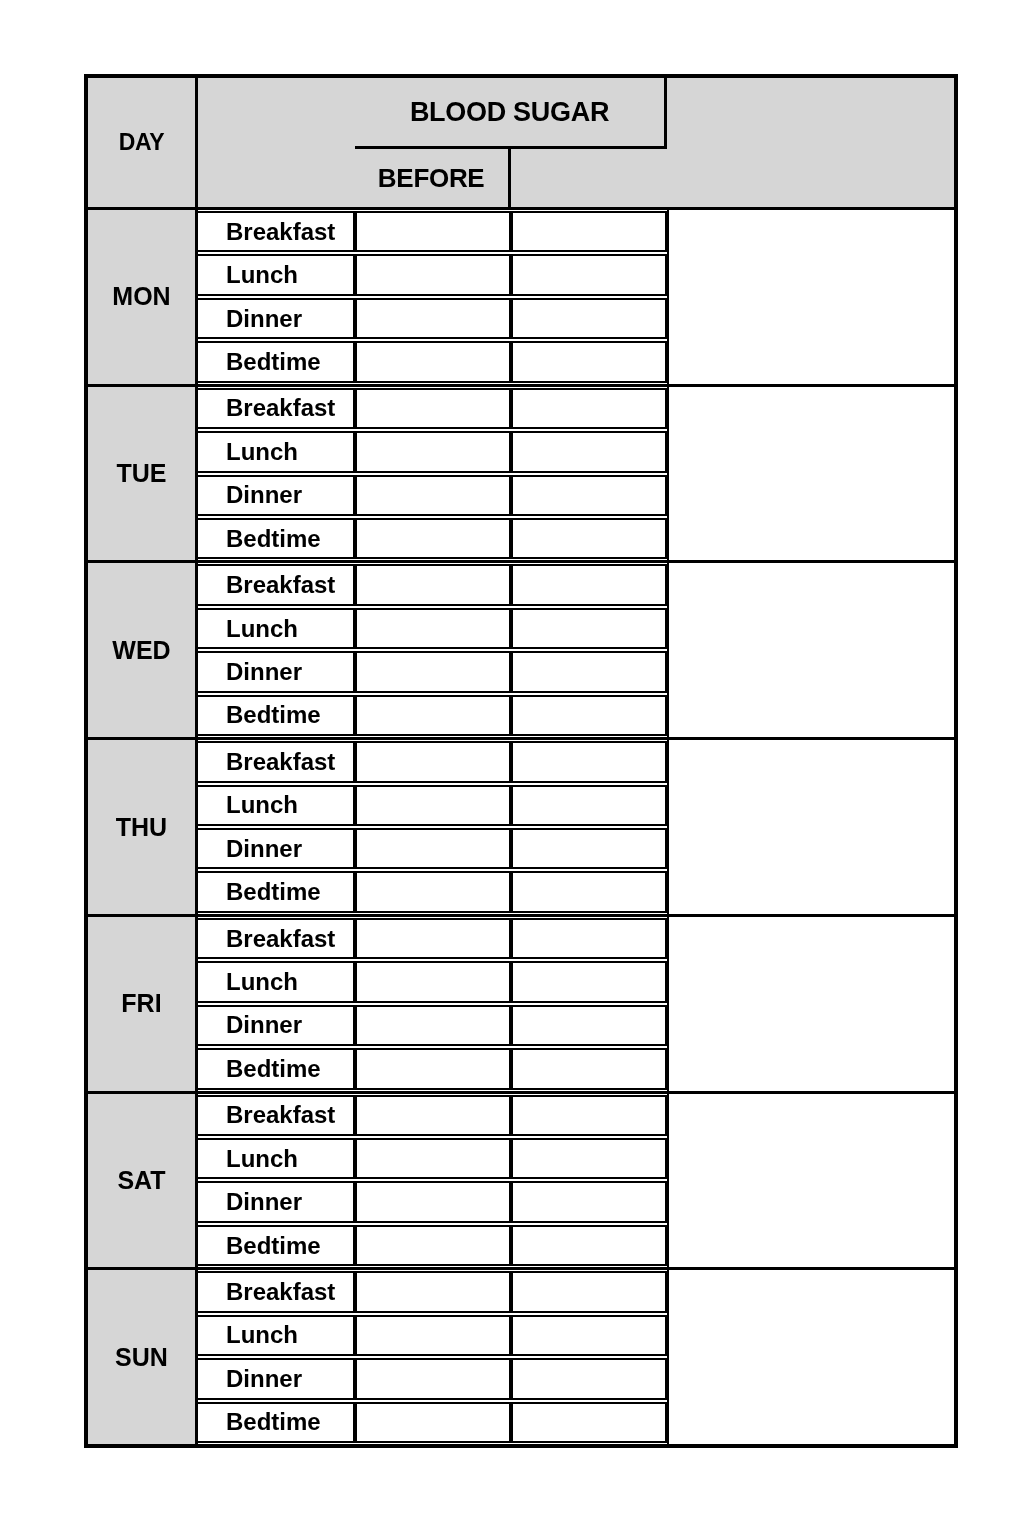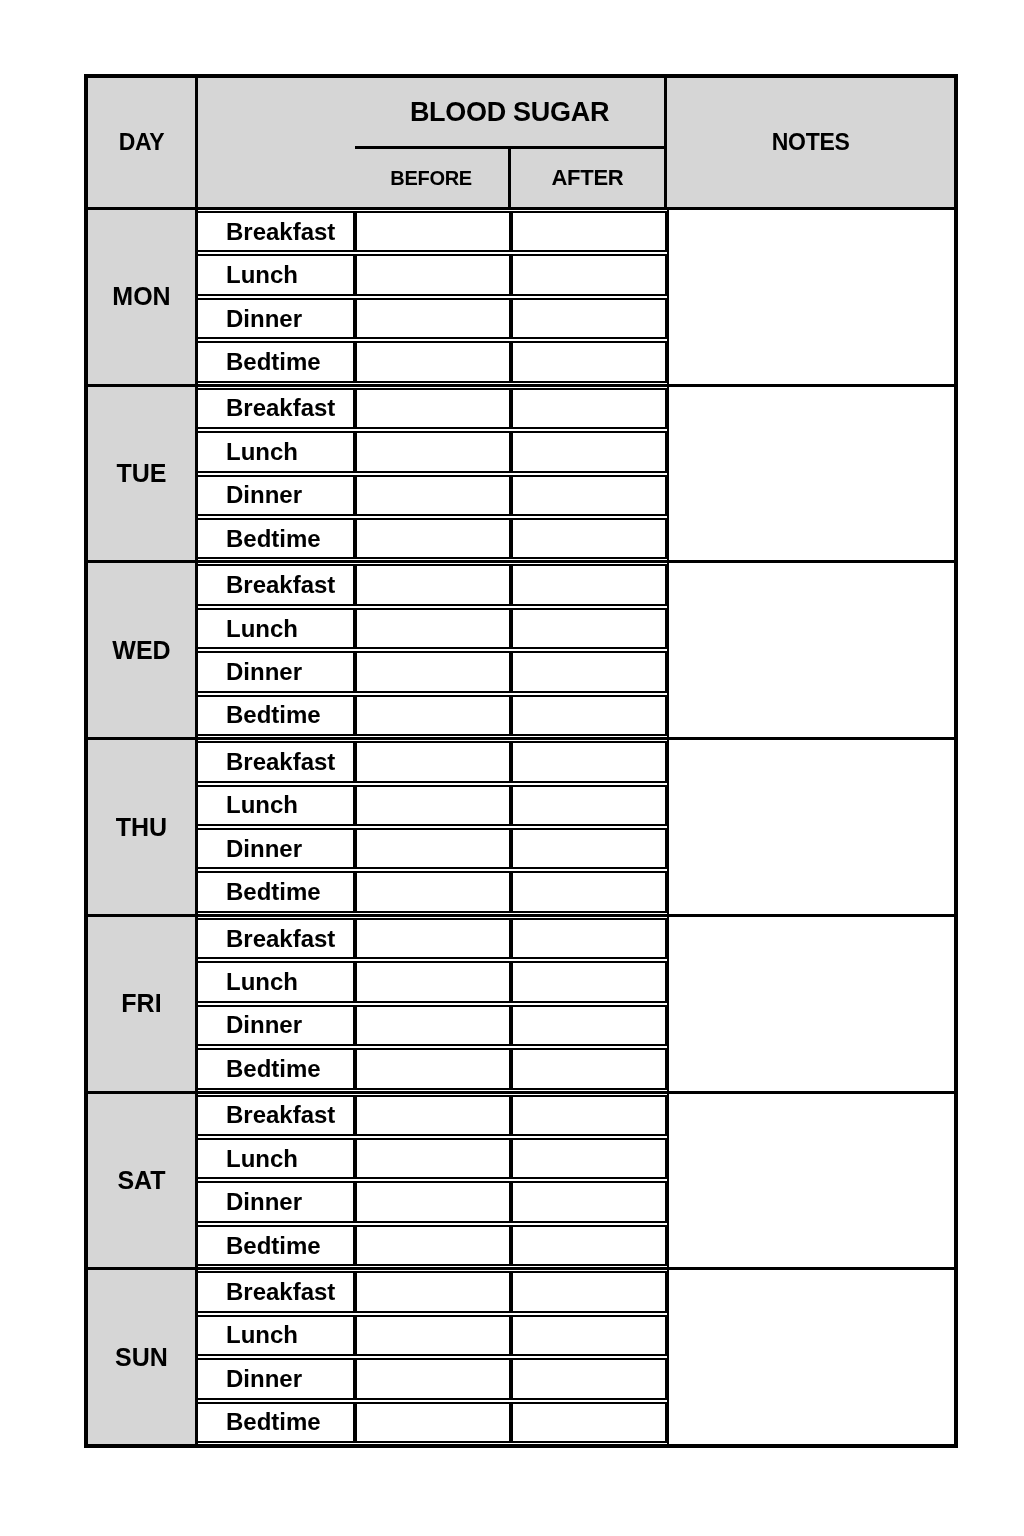--- a/index.html
+++ b/index.html
@@ -52,21 +52,21 @@
     justify-content: center;
     font-weight: 700;
     font-size: 23px;
     letter-spacing: -0.3px;
     background: var(--gray);
   }
   .h-day   { grid-column: 1; grid-row: 1 / 3; border-right: 3px solid var(--ink); }
   .h-meal  { grid-column: 2; grid-row: 1 / 3; border-right: 3px solid var(--ink); }
   .h-bs    { grid-column: 3 / 5; grid-row: 1; border-right: 3px solid var(--ink);
              border-bottom: 3px solid var(--ink); font-size: 27px; }
-  .h-before{ grid-column: 3; grid-row: 2; border-right: 3px solid var(--ink); font-size: 20px; }
+  .h-before{ grid-column: 3; grid-row: 2; border-right: 3px solid var(--ink); font-size: 26px; }
   .h-after { grid-column: 4; grid-row: 2; border-right: 3px solid var(--ink); font-size: 22px; }
   .h-notes { grid-column: 5; grid-row: 1 / 3; }
 
   
   .tbody {
     flex: 1 1 auto;
     display: flex;
     flex-direction: column;
   }
   .group {
@@ -116,22 +116,20 @@
 </head>
 <body>
 
 <div class="page">
   <div class="sheet-table">
 
     <div class="thead">
       <div class="hcell h-day">DAY</div>
       <div class="hcell h-bs">BLOOD SUGAR</div>
       <div class="hcell h-before">BEFORE</div>
-      <div class="hcell h-after">AFTER</div>
-      <div class="hcell h-notes">NOTES</div>
     </div>
 
     <div class="tbody">
   <div class="group">
     <div class="cell-day">
       <span>MON</span>
     </div>
     <div class="cell-meal">Breakfast</div>
           <div class="cell-before"></div>
           <div class="cell-after"></div>

